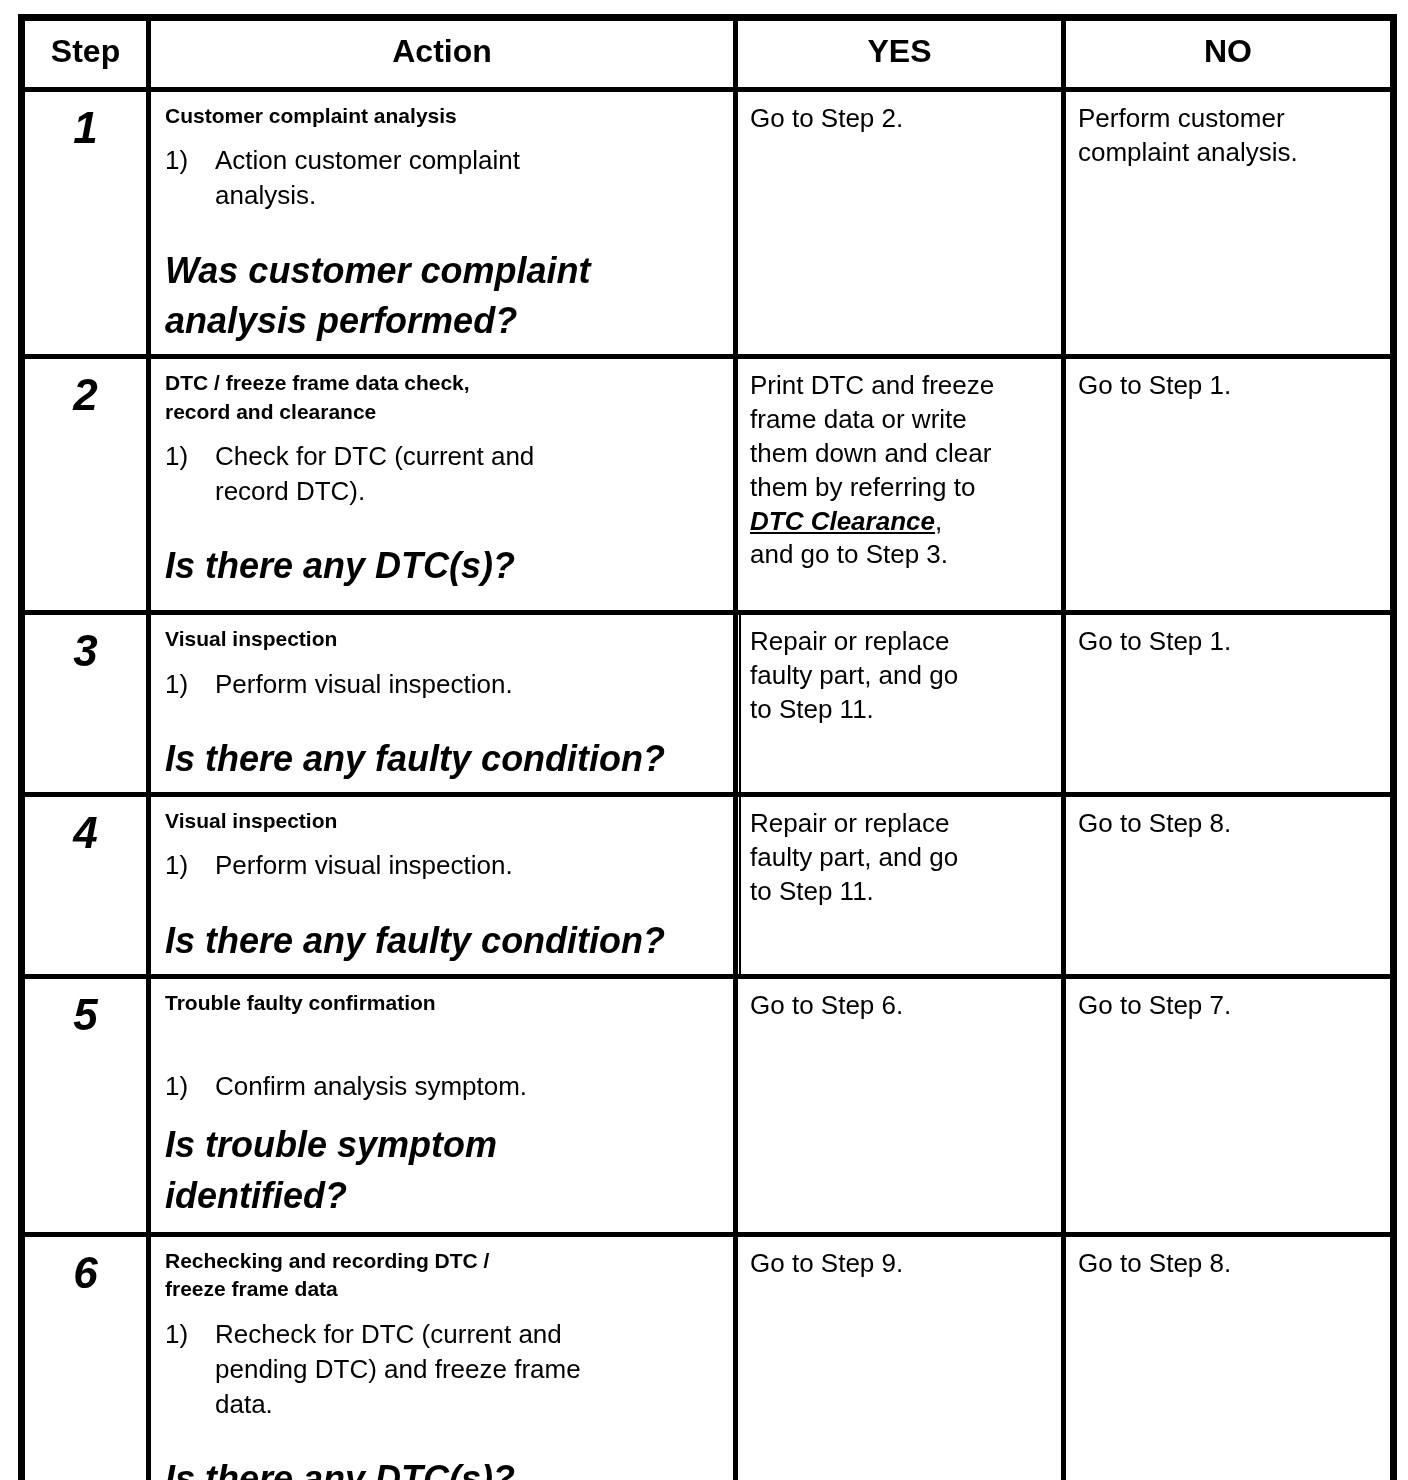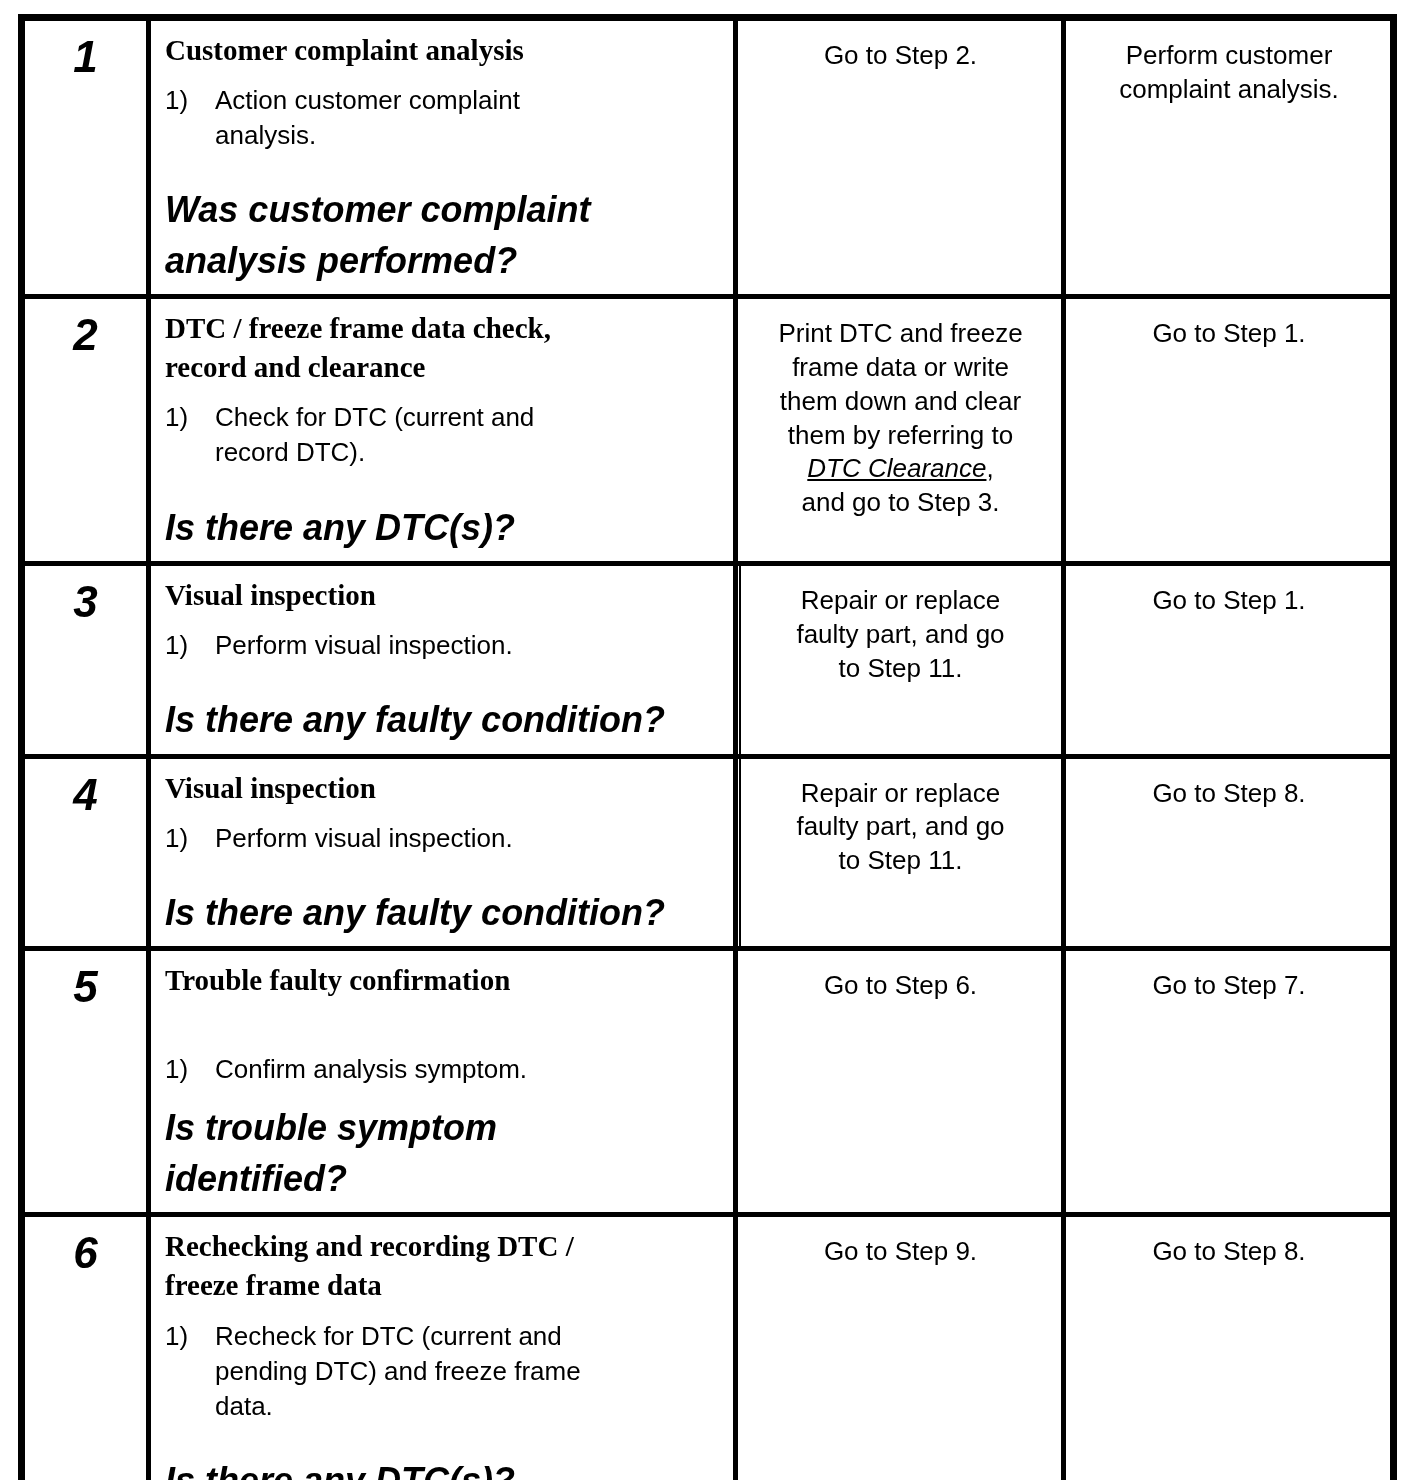--- a/index.html
+++ b/index.html
@@ -42,25 +42,24 @@
     font-weight: bold;
     font-style: italic;
     padding-top: 12px;
     line-height: 1.1;
   }
   td.action {
     padding: 10px 12px 8px 14px;
   }
   .title {
     margin: 0;
-    font-size: 29px;
+    font-size: 21px;
     font-weight: bold;
     line-height: 1.35;
     white-space: pre-line;
-    font-family: Liberation Serif, serif;
   }
   .item {
     display: flex;
     margin-top: 13px;
     font-size: 26px;
     line-height: 1.35;
   }
   .item .num {
     flex: none;
     width: 50px;
@@ -78,56 +77,61 @@
     font-style: italic;
     line-height: 1.4;
     white-space: pre-line;
   }
   td.yn {
     padding: 10px 10px 8px 12px;
     font-size: 26px;
     line-height: 1.3;
   }
   td.yn p {
-    margin: 8px;
-    white-space: pre-line;
-    text-align: center;
+    margin: 0;
+    white-space: pre-line;
   }
   td.dbl {
     position: relative;
   }
   td.dbl::after {
     content: "";
     position: absolute;
     left: 1px;
     top: 0;
     bottom: 0;
     width: 2px;
     background: #000000;
   }
   .ref {
-    font-weight: normal;
+    font-weight: bold;
     font-style: italic;
     text-decoration: underline;
     cursor: pointer;
   }
 </style>
 </head>
 <body>
 
 <div class="sheet">
   <table class="diag">
     <colgroup>
       <col style="width:127px">
       <col style="width:587px">
       <col style="width:328px">
       <col style="width:330px">
     </colgroup>
 
     <tbody>
+        <tr style="height:72px">
+      <th class="hdr">Step</th>
+      <th class="hdr">Action</th>
+      <th class="hdr">YES</th>
+      <th class="hdr">NO</th>
+    </tr>
 
     <tr style="height:246px">
       <td class="step">1</td>
       <td class="action">
         <p class="title">Customer complaint analysis</p>
         <div class="item">
           <span class="num">1)</span>
           <span class="txt">Action customer complaint
 analysis.</span>
         </div>

